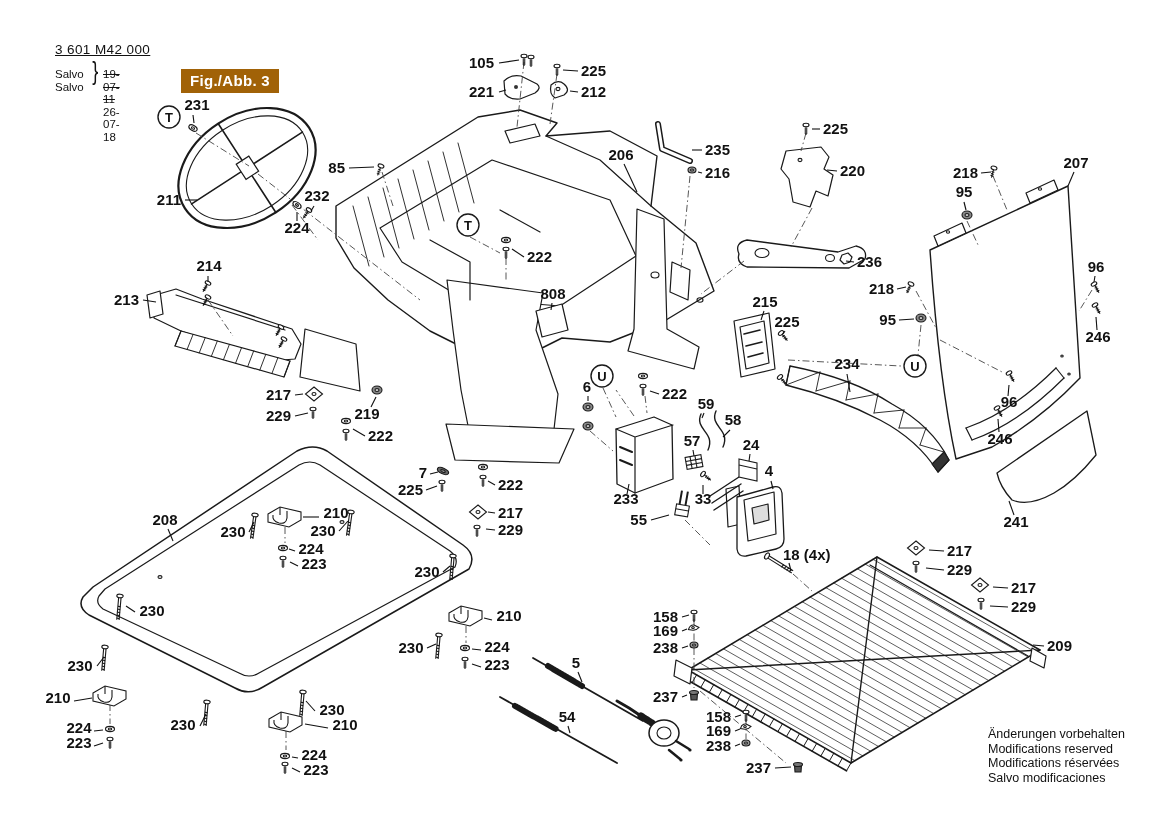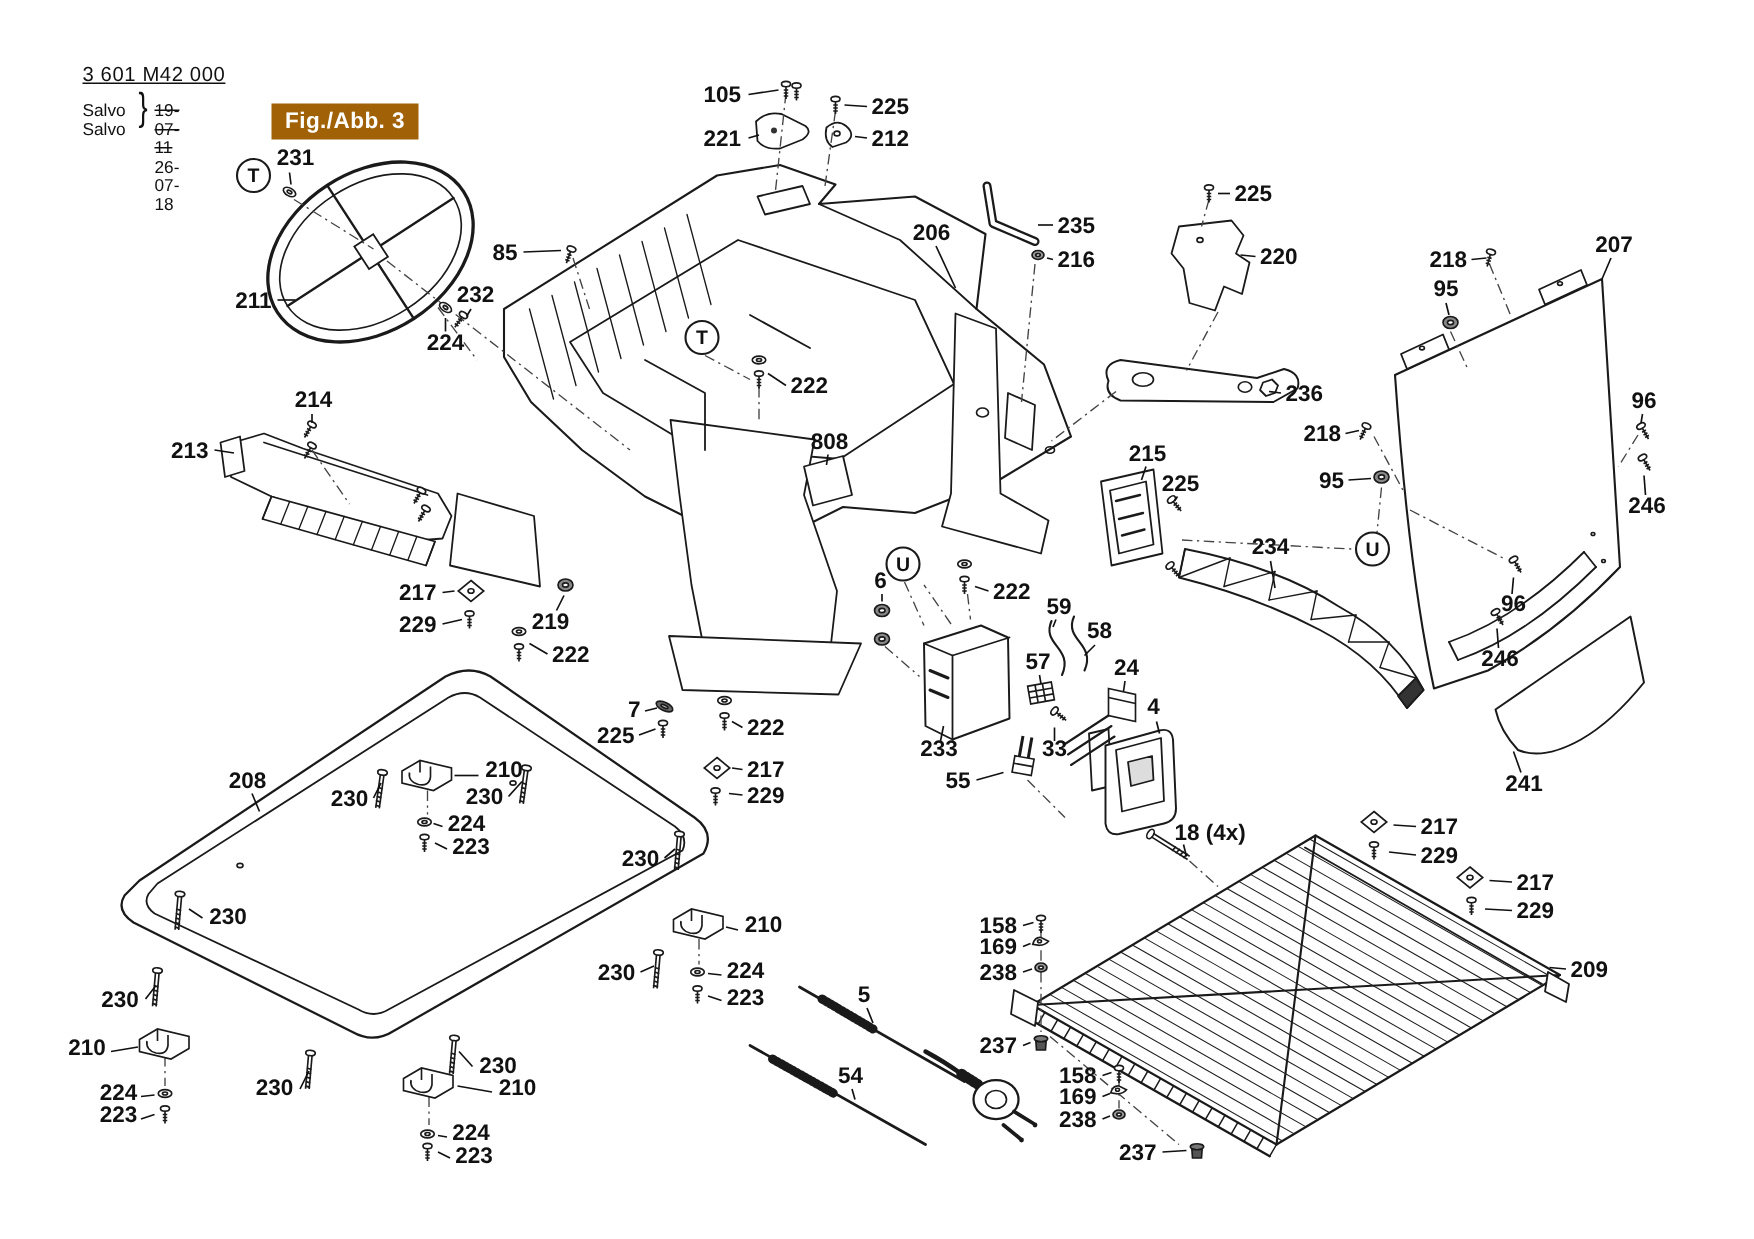--- a/index.html
+++ b/index.html
@@ -749,13 +749,19 @@
     <div class="row">
         <span>Salvo</span>
       </div>
     <span class="brace">}</span>
     <div class="dates">
       <div class="strike">19-07-11</div>
       <div>26-07-18</div>
     </div>
   </div>
   <div id="badge">Fig./Abb. 3</div>
+  <div id="footer">
+    <div>Änderungen vorbehalten</div>
+    <div>Modifications reserved</div>
+    <div>Modifications réservées</div>
+    <div>Salvo modificaciones</div>
+  </div>
 </div>
 
 </body></html>

